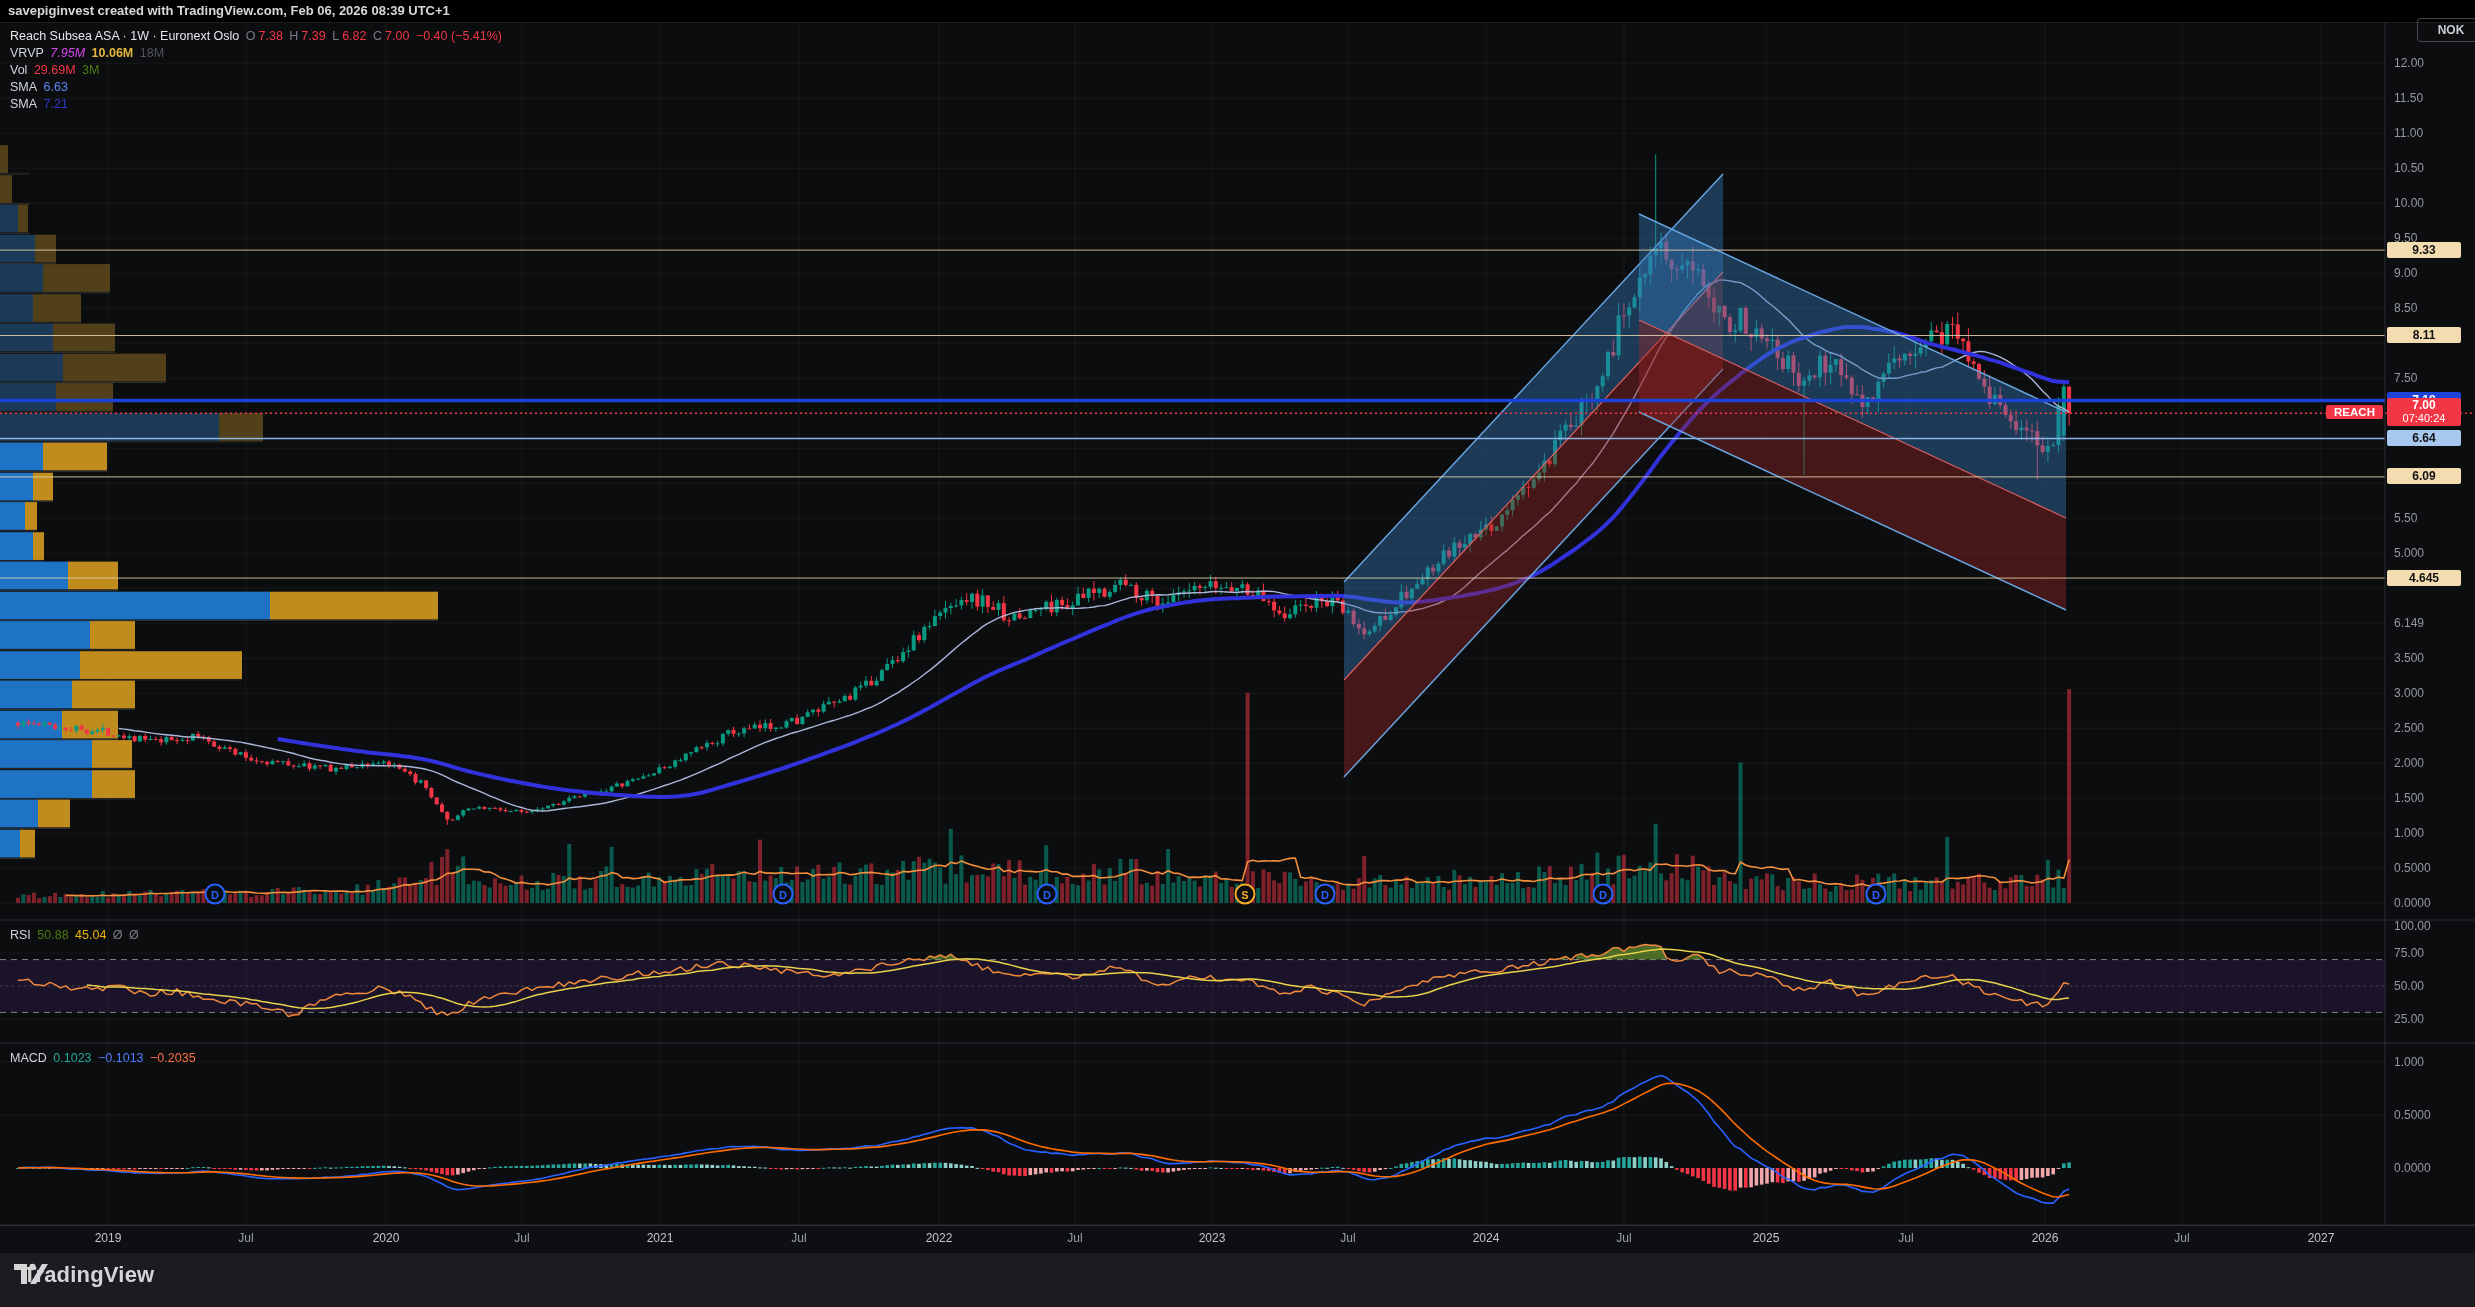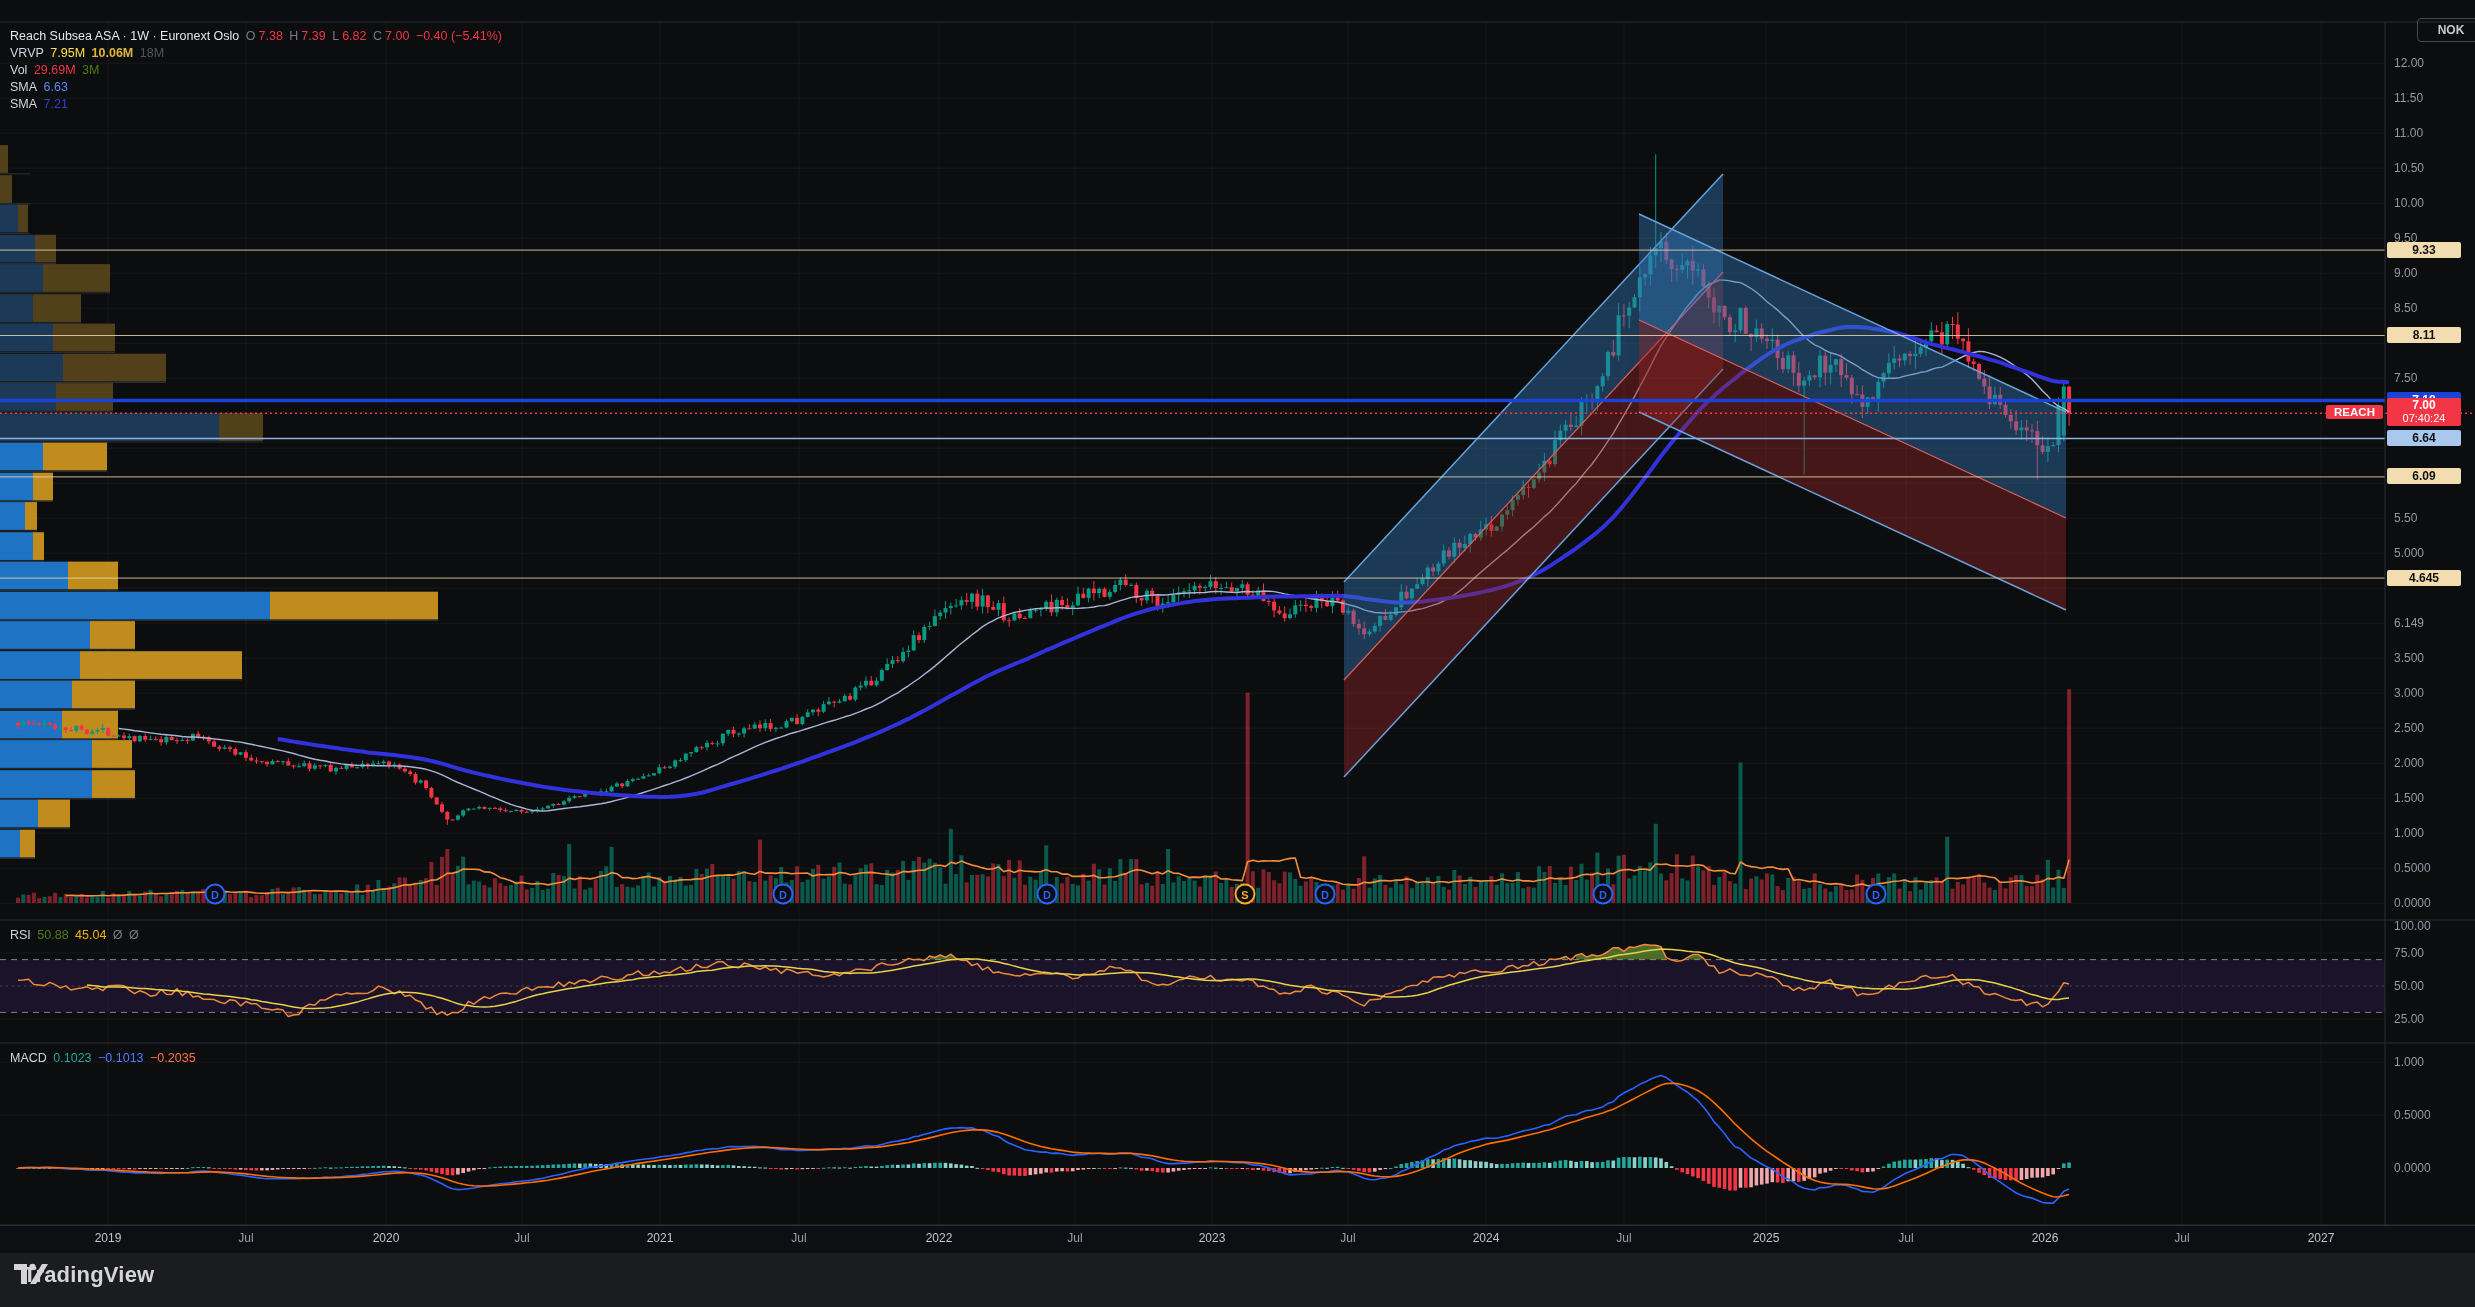--- a/index.html
+++ b/index.html
@@ -6,21 +6,21 @@
   #app{position:relative;width:2475px;height:1307px;background:#0c0d0f;overflow:hidden;
        font-family:"Liberation Sans",sans-serif;}
   #wmbar{position:absolute;left:0;top:0;width:2475px;height:22px;background:#000;
          color:#d6d7da;font-size:13px;font-weight:bold;line-height:22px;padding-left:8px;box-sizing:border-box;}
   svg{position:absolute;left:0;top:0;}
   .legend{position:absolute;left:10px;font-size:12.5px;color:#d1d4dc;line-height:17px;white-space:nowrap;}
   .legend span{margin-right:3px;}
   .t-title{color:#e4e6ea;}
   .t-dim{color:#787b86;}
   .t-red{color:#f23645;}
-  .t-blue{color:#fde047;}
+  .t-blue{color:#d946ef;font-style:italic;}
   .t-gold{color:#e0b63f;font-weight:bold;}
   .t-gray{color:#50535e;}
   .t-orange{color:#4d7c0f;}
   .t-sma1{color:#5b86f2;text-align:center;}
   .t-sma2{color:#2e3bd0;}
   .t-teal{color:#26a69a;}
   .t-macdblue{color:#4f7bff;}
   .t-macdsig{color:#ff7043;}
   .t-yellow{color:#eab308;}
   #nok{position:absolute;left:2395px;top:18px;width:66px;height:22px;border:1px solid #45484f;
@@ -1780,20 +1780,23 @@
       <rect x="2067.2999999999997" y="1162.4856009380578" width="3.6" height="5.514399061942186" fill="#26a69a"></rect>
       <path d="M18.0 1168.0 L23.3 1167.6 L28.6 1167.4 L33.9 1167.4 L39.2 1167.5 L44.5 1167.3 L49.8 1167.4 L55.1 1167.9 L60.4 1168.3 L65.7 1168.8 L71.0 1169.3 L76.3 1169.1 L81.6 1169.3 L86.9 1170.0 L92.2 1170.3 L97.5 1170.3 L102.8 1170.0 L108.1 1170.7 L113.4 1171.3 L118.7 1171.6 L124.0 1172.1 L129.3 1172.2 L134.6 1172.9 L139.9 1172.8 L145.2 1173.0 L150.5 1173.1 L155.8 1173.1 L161.1 1173.4 L166.4 1173.0 L171.7 1173.0 L177.0 1172.9 L182.3 1172.8 L187.6 1172.7 L192.9 1171.8 L198.2 1171.3 L203.5 1171.0 L208.8 1171.3 L214.1 1172.0 L219.4 1172.8 L224.7 1173.2 L230.0 1173.7 L235.3 1174.7 L240.6 1175.1 L245.9 1176.0 L251.2 1176.9 L256.5 1177.6 L261.8 1178.2 L267.1 1178.8 L272.4 1178.7 L277.7 1178.7 L283.0 1178.4 L288.3 1178.6 L293.6 1178.8 L298.9 1178.8 L304.2 1178.3 L309.5 1178.4 L314.8 1178.0 L320.1 1177.7 L325.4 1177.1 L330.7 1177.4 L336.0 1177.1 L341.3 1176.8 L346.6 1176.0 L351.9 1175.7 L357.2 1175.3 L362.5 1174.4 L367.8 1174.0 L373.1 1173.3 L378.4 1172.6 L383.7 1171.8 L389.0 1171.7 L394.3 1171.4 L399.6 1171.6 L404.9 1172.1 L410.2 1172.7 L415.5 1174.2 L420.8 1175.0 L426.1 1176.5 L431.4 1178.7 L436.7 1181.2 L442.0 1183.8 L447.3 1186.7 L452.6 1188.7 L457.9 1189.6 L463.2 1189.3 L468.5 1188.7 L473.8 1188.0 L479.1 1187.0 L484.4 1186.2 L489.7 1185.3 L495.0 1184.5 L500.3 1183.8 L505.6 1183.2 L510.9 1182.6 L516.2 1181.8 L521.5 1181.3 L526.8 1180.7 L532.1 1180.0 L537.4 1179.1 L542.7 1178.2 L548.0 1177.0 L553.3 1175.8 L558.6 1174.8 L563.9 1173.6 L569.2 1172.1 L574.5 1170.7 L579.8 1169.7 L585.1 1168.4 L590.4 1167.3 L595.7 1166.8 L601.0 1165.9 L606.3 1165.3 L611.6 1164.2 L616.9 1163.1 L622.2 1162.6 L627.5 1161.6 L632.8 1160.7 L638.1 1160.0 L643.4 1159.2 L648.7 1158.7 L654.0 1158.1 L659.3 1157.0 L664.6 1156.3 L669.9 1155.8 L675.2 1154.8 L680.5 1154.1 L685.8 1152.9 L691.1 1152.0 L696.4 1150.8 L701.7 1150.2 L707.0 1149.3 L712.3 1148.9 L717.6 1148.8 L722.9 1147.8 L728.2 1146.7 L733.5 1146.6 L738.8 1146.8 L744.1 1146.5 L749.4 1146.5 L754.7 1146.4 L760.0 1146.9 L765.3 1146.9 L770.6 1147.9 L775.9 1148.7 L781.2 1149.6 L786.5 1149.7 L791.8 1149.6 L797.1 1150.5 L802.4 1150.5 L807.7 1150.2 L813.0 1149.8 L818.3 1150.0 L823.6 1149.4 L828.9 1148.8 L834.2 1148.7 L839.5 1148.7 L844.8 1148.3 L850.1 1148.6 L855.4 1147.6 L860.7 1146.8 L866.0 1145.9 L871.3 1146.0 L876.6 1145.7 L881.9 1144.5 L887.2 1143.0 L892.5 1141.7 L897.8 1141.1 L903.1 1139.9 L908.4 1139.0 L913.7 1136.8 L919.0 1136.1 L924.3 1134.2 L929.6 1133.1 L934.9 1131.4 L940.2 1130.0 L945.5 1128.9 L950.8 1128.1 L956.1 1128.0 L961.4 1127.6 L966.7 1128.1 L972.0 1127.8 L977.3 1129.7 L982.6 1130.2 L987.9 1132.5 L993.2 1135.0 L998.5 1136.5 L1003.8 1140.2 L1009.1 1143.3 L1014.4 1145.3 L1019.7 1147.6 L1025.0 1149.7 L1030.3 1150.5 L1035.6 1151.4 L1040.9 1152.1 L1046.2 1152.0 L1051.5 1153.4 L1056.8 1153.1 L1062.1 1153.7 L1067.4 1154.8 L1072.7 1155.4 L1078.0 1154.6 L1083.3 1154.6 L1088.6 1153.7 L1093.9 1153.6 L1099.2 1153.2 L1104.5 1154.0 L1109.8 1154.3 L1115.1 1153.8 L1120.4 1152.9 L1125.7 1153.0 L1131.0 1153.3 L1136.3 1155.2 L1141.6 1157.2 L1146.9 1157.7 L1152.2 1158.8 L1157.5 1161.0 L1162.8 1162.5 L1168.1 1163.6 L1173.4 1163.6 L1178.7 1163.4 L1184.0 1163.1 L1189.3 1162.9 L1194.6 1162.2 L1199.9 1161.9 L1205.2 1161.7 L1210.5 1160.9 L1215.8 1161.2 L1221.1 1161.5 L1226.4 1161.7 L1231.7 1162.4 L1237.0 1162.6 L1242.3 1162.4 L1247.6 1163.6 L1252.9 1164.9 L1258.2 1165.1 L1263.5 1166.6 L1268.8 1167.8 L1274.1 1169.9 L1279.4 1171.8 L1284.7 1173.8 L1290.0 1174.9 L1295.3 1174.6 L1300.6 1174.2 L1305.9 1174.0 L1311.2 1173.9 L1316.5 1172.6 L1321.8 1171.9 L1327.1 1172.0 L1332.4 1170.9 L1337.7 1170.4 L1343.0 1171.5 L1348.3 1172.0 L1353.6 1174.0 L1358.9 1176.0 L1364.2 1178.2 L1369.5 1179.5 L1374.8 1179.7 L1380.1 1178.5 L1385.4 1177.9 L1390.7 1176.8 L1396.0 1174.8 L1401.3 1171.4 L1406.6 1169.4 L1411.9 1166.7 L1417.2 1164.0 L1422.5 1161.4 L1427.8 1158.0 L1433.1 1155.9 L1438.4 1153.5 L1443.7 1150.1 L1449.0 1148.5 L1454.3 1145.7 L1459.6 1144.4 L1464.9 1143.2 L1470.2 1141.4 L1475.5 1140.6 L1480.8 1139.4 L1486.1 1138.1 L1491.4 1138.3 L1496.7 1138.2 L1502.0 1137.0 L1507.3 1135.9 L1512.6 1134.2 L1517.9 1132.6 L1523.2 1130.9 L1528.5 1130.0 L1533.8 1128.7 L1539.1 1127.3 L1544.4 1125.3 L1549.7 1124.6 L1555.0 1121.6 L1560.3 1118.7 L1565.6 1116.2 L1570.9 1115.2 L1576.2 1114.8 L1581.5 1112.2 L1586.8 1110.5 L1592.1 1110.1 L1597.4 1108.6 L1602.7 1106.9 L1608.0 1103.4 L1613.3 1101.7 L1618.6 1096.4 L1623.9 1093.0 L1629.2 1090.2 L1634.5 1087.7 L1639.8 1084.3 L1645.1 1082.1 L1650.4 1079.2 L1655.7 1077.0 L1661.0 1075.5 L1666.3 1077.6 L1671.6 1081.4 L1676.9 1085.4 L1682.2 1089.0 L1687.5 1092.2 L1692.8 1096.7 L1698.1 1100.9 L1703.4 1107.0 L1708.7 1113.8 L1714.0 1121.6 L1719.3 1127.4 L1724.6 1133.8 L1729.9 1141.0 L1735.2 1146.8 L1740.5 1148.8 L1745.8 1153.7 L1751.1 1158.1 L1756.4 1160.7 L1761.7 1164.0 L1767.0 1166.9 L1772.3 1169.1 L1777.6 1172.9 L1782.9 1177.2 L1788.2 1178.9 L1793.5 1182.1 L1798.8 1186.1 L1804.1 1188.3 L1809.4 1189.2 L1814.7 1189.9 L1820.0 1187.6 L1825.3 1187.6 L1830.6 1186.5 L1835.9 1184.7 L1841.2 1185.0 L1846.5 1185.4 L1851.8 1187.5 L1857.1 1189.0 L1862.4 1191.4 L1867.7 1191.8 L1873.0 1192.2 L1878.3 1190.1 L1883.6 1187.1 L1888.9 1183.3 L1894.2 1179.6 L1899.5 1176.8 L1904.8 1173.7 L1910.1 1171.5 L1915.4 1169.5 L1920.7 1167.1 L1926.0 1164.5 L1931.3 1161.2 L1936.6 1158.9 L1941.9 1158.7 L1947.2 1156.1 L1952.5 1154.3 L1957.8 1154.8 L1963.1 1155.6 L1968.4 1158.9 L1973.7 1161.8 L1979.0 1166.0 L1984.3 1170.2 L1989.6 1175.6 L1994.9 1178.6 L2000.2 1182.1 L2005.5 1185.8 L2010.8 1189.4 L2016.1 1193.0 L2021.4 1195.2 L2026.7 1196.9 L2032.0 1198.1 L2037.3 1200.3 L2042.6 1202.5 L2047.9 1203.1 L2053.2 1203.1 L2058.5 1197.9 L2063.8 1191.2 L2069.1 1188.9 " fill="none" stroke="#2962ff" stroke-width="1.6" stroke-linejoin="round"></path>
       <path d="M18.0 1168.0 L23.3 1167.9 L28.6 1167.8 L33.9 1167.7 L39.2 1167.7 L44.5 1167.6 L49.8 1167.5 L55.1 1167.6 L60.4 1167.7 L65.7 1168.0 L71.0 1168.2 L76.3 1168.4 L81.6 1168.6 L86.9 1168.9 L92.2 1169.2 L97.5 1169.4 L102.8 1169.5 L108.1 1169.7 L113.4 1170.0 L118.7 1170.4 L124.0 1170.7 L129.3 1171.0 L134.6 1171.4 L139.9 1171.7 L145.2 1171.9 L150.5 1172.2 L155.8 1172.4 L161.1 1172.6 L166.4 1172.7 L171.7 1172.7 L177.0 1172.8 L182.3 1172.8 L187.6 1172.8 L192.9 1172.6 L198.2 1172.3 L203.5 1172.1 L208.8 1171.9 L214.1 1171.9 L219.4 1172.1 L224.7 1172.3 L230.0 1172.6 L235.3 1173.0 L240.6 1173.4 L245.9 1173.9 L251.2 1174.5 L256.5 1175.2 L261.8 1175.8 L267.1 1176.4 L272.4 1176.8 L277.7 1177.2 L283.0 1177.5 L288.3 1177.7 L293.6 1177.9 L298.9 1178.1 L304.2 1178.1 L309.5 1178.2 L314.8 1178.1 L320.1 1178.0 L325.4 1177.9 L330.7 1177.8 L336.0 1177.6 L341.3 1177.5 L346.6 1177.2 L351.9 1176.9 L357.2 1176.6 L362.5 1176.1 L367.8 1175.7 L373.1 1175.2 L378.4 1174.7 L383.7 1174.1 L389.0 1173.6 L394.3 1173.2 L399.6 1172.9 L404.9 1172.7 L410.2 1172.7 L415.5 1173.0 L420.8 1173.4 L426.1 1174.0 L431.4 1175.0 L436.7 1176.2 L442.0 1177.7 L447.3 1179.5 L452.6 1181.4 L457.9 1183.0 L463.2 1184.3 L468.5 1185.2 L473.8 1185.7 L479.1 1186.0 L484.4 1186.0 L489.7 1185.9 L495.0 1185.6 L500.3 1185.2 L505.6 1184.8 L510.9 1184.4 L516.2 1183.9 L521.5 1183.4 L526.8 1182.8 L532.1 1182.3 L537.4 1181.6 L542.7 1180.9 L548.0 1180.2 L553.3 1179.3 L558.6 1178.4 L563.9 1177.4 L569.2 1176.4 L574.5 1175.2 L579.8 1174.1 L585.1 1173.0 L590.4 1171.8 L595.7 1170.8 L601.0 1169.8 L606.3 1168.9 L611.6 1168.0 L616.9 1167.0 L622.2 1166.1 L627.5 1165.2 L632.8 1164.3 L638.1 1163.4 L643.4 1162.6 L648.7 1161.8 L654.0 1161.1 L659.3 1160.2 L664.6 1159.5 L669.9 1158.7 L675.2 1157.9 L680.5 1157.2 L685.8 1156.3 L691.1 1155.4 L696.4 1154.5 L701.7 1153.7 L707.0 1152.8 L712.3 1152.0 L717.6 1151.4 L722.9 1150.6 L728.2 1149.9 L733.5 1149.2 L738.8 1148.7 L744.1 1148.3 L749.4 1147.9 L754.7 1147.6 L760.0 1147.5 L765.3 1147.4 L770.6 1147.5 L775.9 1147.7 L781.2 1148.1 L786.5 1148.4 L791.8 1148.7 L797.1 1149.0 L802.4 1149.3 L807.7 1149.5 L813.0 1149.6 L818.3 1149.6 L823.6 1149.6 L828.9 1149.4 L834.2 1149.3 L839.5 1149.2 L844.8 1149.0 L850.1 1148.9 L855.4 1148.7 L860.7 1148.3 L866.0 1147.8 L871.3 1147.4 L876.6 1147.1 L881.9 1146.6 L887.2 1145.9 L892.5 1145.0 L897.8 1144.3 L903.1 1143.4 L908.4 1142.5 L913.7 1141.4 L919.0 1140.3 L924.3 1139.1 L929.6 1137.9 L934.9 1136.6 L940.2 1135.3 L945.5 1134.0 L950.8 1132.8 L956.1 1131.8 L961.4 1131.0 L966.7 1130.4 L972.0 1129.9 L977.3 1129.9 L982.6 1129.9 L987.9 1130.4 L993.2 1131.4 L998.5 1132.4 L1003.8 1133.9 L1009.1 1135.8 L1014.4 1137.7 L1019.7 1139.7 L1025.0 1141.7 L1030.3 1143.5 L1035.6 1145.0 L1040.9 1146.5 L1046.2 1147.6 L1051.5 1148.7 L1056.8 1149.6 L1062.1 1150.4 L1067.4 1151.3 L1072.7 1152.1 L1078.0 1152.6 L1083.3 1153.0 L1088.6 1153.1 L1093.9 1153.2 L1099.2 1153.2 L1104.5 1153.4 L1109.8 1153.6 L1115.1 1153.6 L1120.4 1153.5 L1125.7 1153.4 L1131.0 1153.4 L1136.3 1153.7 L1141.6 1154.4 L1146.9 1155.1 L1152.2 1155.8 L1157.5 1156.9 L1162.8 1158.0 L1168.1 1159.1 L1173.4 1160.0 L1178.7 1160.7 L1184.0 1161.2 L1189.3 1161.5 L1194.6 1161.7 L1199.9 1161.7 L1205.2 1161.7 L1210.5 1161.6 L1215.8 1161.5 L1221.1 1161.5 L1226.4 1161.5 L1231.7 1161.7 L1237.0 1161.9 L1242.3 1162.0 L1247.6 1162.3 L1252.9 1162.8 L1258.2 1163.3 L1263.5 1163.9 L1268.8 1164.7 L1274.1 1165.7 L1279.4 1167.0 L1284.7 1168.3 L1290.0 1169.7 L1295.3 1170.6 L1300.6 1171.4 L1305.9 1171.9 L1311.2 1172.3 L1316.5 1172.3 L1321.8 1172.3 L1327.1 1172.2 L1332.4 1171.9 L1337.7 1171.6 L1343.0 1171.6 L1348.3 1171.7 L1353.6 1172.2 L1358.9 1172.9 L1364.2 1174.0 L1369.5 1175.1 L1374.8 1176.0 L1380.1 1176.5 L1385.4 1176.8 L1390.7 1176.8 L1396.0 1176.4 L1401.3 1175.4 L1406.6 1174.2 L1411.9 1172.7 L1417.2 1171.0 L1422.5 1169.0 L1427.8 1166.8 L1433.1 1164.6 L1438.4 1162.4 L1443.7 1159.9 L1449.0 1157.7 L1454.3 1155.3 L1459.6 1153.1 L1464.9 1151.1 L1470.2 1149.2 L1475.5 1147.5 L1480.8 1145.9 L1486.1 1144.3 L1491.4 1143.1 L1496.7 1142.1 L1502.0 1141.1 L1507.3 1140.1 L1512.6 1138.9 L1517.9 1137.6 L1523.2 1136.3 L1528.5 1135.0 L1533.8 1133.8 L1539.1 1132.5 L1544.4 1131.0 L1549.7 1129.7 L1555.0 1128.1 L1560.3 1126.2 L1565.6 1124.2 L1570.9 1122.4 L1576.2 1120.9 L1581.5 1119.2 L1586.8 1117.4 L1592.1 1116.0 L1597.4 1114.5 L1602.7 1113.0 L1608.0 1111.1 L1613.3 1109.2 L1618.6 1106.6 L1623.9 1103.9 L1629.2 1101.2 L1634.5 1098.5 L1639.8 1095.6 L1645.1 1092.9 L1650.4 1090.2 L1655.7 1087.5 L1661.0 1085.1 L1666.3 1083.6 L1671.6 1083.2 L1676.9 1083.6 L1682.2 1084.7 L1687.5 1086.2 L1692.8 1088.3 L1698.1 1090.8 L1703.4 1094.1 L1708.7 1098.0 L1714.0 1102.7 L1719.3 1107.7 L1724.6 1112.9 L1729.9 1118.5 L1735.2 1124.2 L1740.5 1129.1 L1745.8 1134.0 L1751.1 1138.9 L1756.4 1143.2 L1761.7 1147.4 L1767.0 1151.3 L1772.3 1154.8 L1777.6 1158.5 L1782.9 1162.2 L1788.2 1165.5 L1793.5 1168.9 L1798.8 1172.3 L1804.1 1175.5 L1809.4 1178.2 L1814.7 1180.6 L1820.0 1182.0 L1825.3 1183.1 L1830.6 1183.8 L1835.9 1184.0 L1841.2 1184.2 L1846.5 1184.4 L1851.8 1185.0 L1857.1 1185.8 L1862.4 1186.9 L1867.7 1187.9 L1873.0 1188.8 L1878.3 1189.0 L1883.6 1188.6 L1888.9 1187.6 L1894.2 1186.0 L1899.5 1184.1 L1904.8 1182.1 L1910.1 1180.0 L1915.4 1177.9 L1920.7 1175.7 L1926.0 1173.5 L1931.3 1171.0 L1936.6 1168.6 L1941.9 1166.6 L1947.2 1164.5 L1952.5 1162.5 L1957.8 1160.9 L1963.1 1159.9 L1968.4 1159.7 L1973.7 1160.1 L1979.0 1161.3 L1984.3 1163.0 L1989.6 1165.6 L1994.9 1168.2 L2000.2 1170.9 L2005.5 1173.9 L2010.8 1177.0 L2016.1 1180.2 L2021.4 1183.2 L2026.7 1185.9 L2032.0 1188.4 L2037.3 1190.8 L2042.6 1193.1 L2047.9 1195.1 L2053.2 1196.7 L2058.5 1197.0 L2063.8 1195.8 L2069.1 1194.4 " fill="none" stroke="#ff6d00" stroke-width="1.6" stroke-linejoin="round"></path>
       <line x1="0" y1="920" x2="2475" y2="920" stroke="#2c2f36" stroke-width="1"></line>
       <line x1="0" y1="1043" x2="2475" y2="1043" stroke="#2c2f36" stroke-width="1"></line>
       <line x1="0" y1="1225" x2="2475" y2="1225" stroke="#2c2f36" stroke-width="1"></line>
       <line x1="2385" y1="22" x2="2385" y2="1225" stroke="#2c2f36" stroke-width="1"></line>
       <line x1="0" y1="22" x2="2475" y2="22" stroke="#2c2f36" stroke-width="1"></line>
     </svg>
 
+  <div id="wmbar">
+    <span>savepiginvest created with TradingView.com, Feb 06, 2026 08:39 UTC+1</span>
+  </div>
 
   <div class="legend" style="top:28px;">
     <div>
       <span class="t-title">Reach Subsea ASA · 1W · Euronext Oslo</span>
       <span class="t-dim">O</span><span class="t-red">7.38</span>
       <span class="t-dim">H</span><span class="t-red">7.39</span>
       <span class="t-dim">L</span><span class="t-red">6.82</span>
       <span class="t-dim">C</span><span class="t-red">7.00</span>
       <span class="t-red">−0.40 (−5.41%)</span>
     </div>

